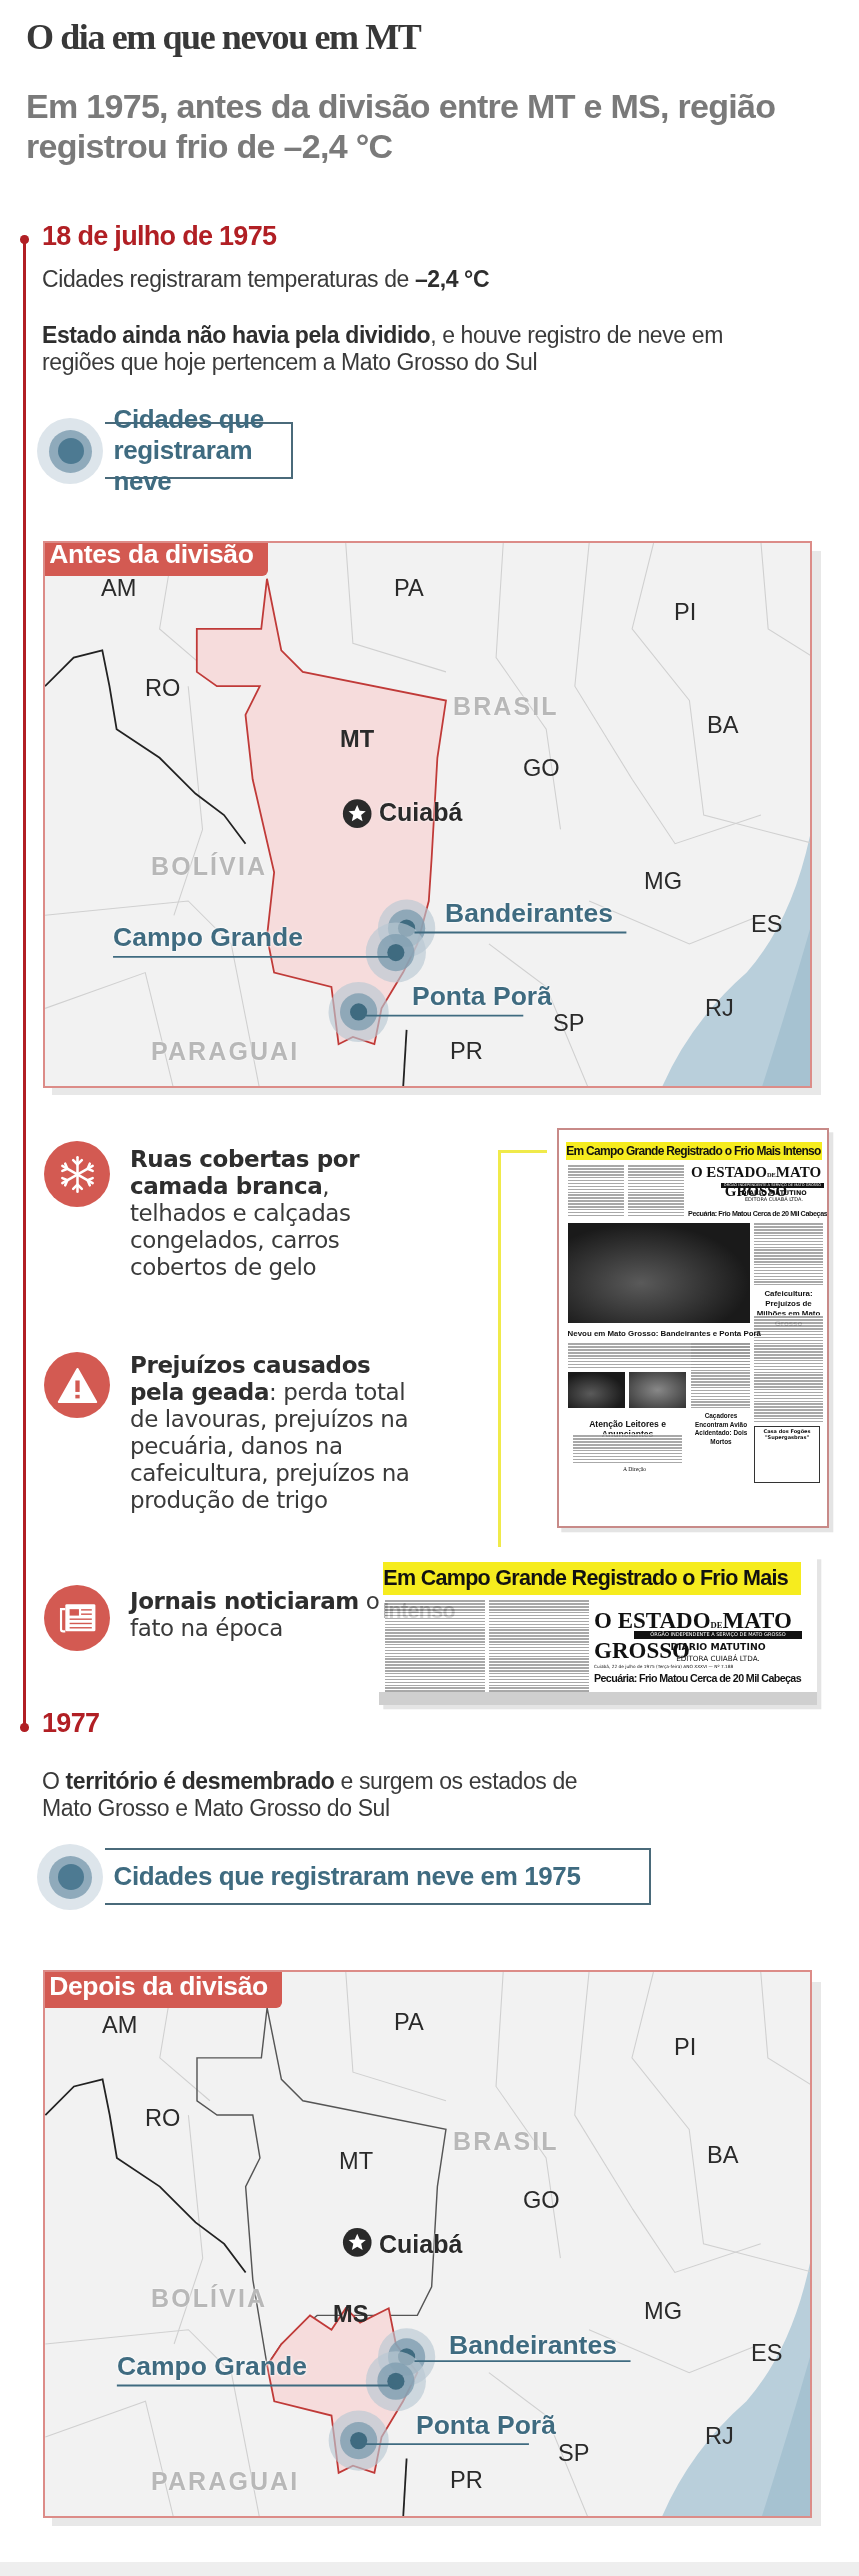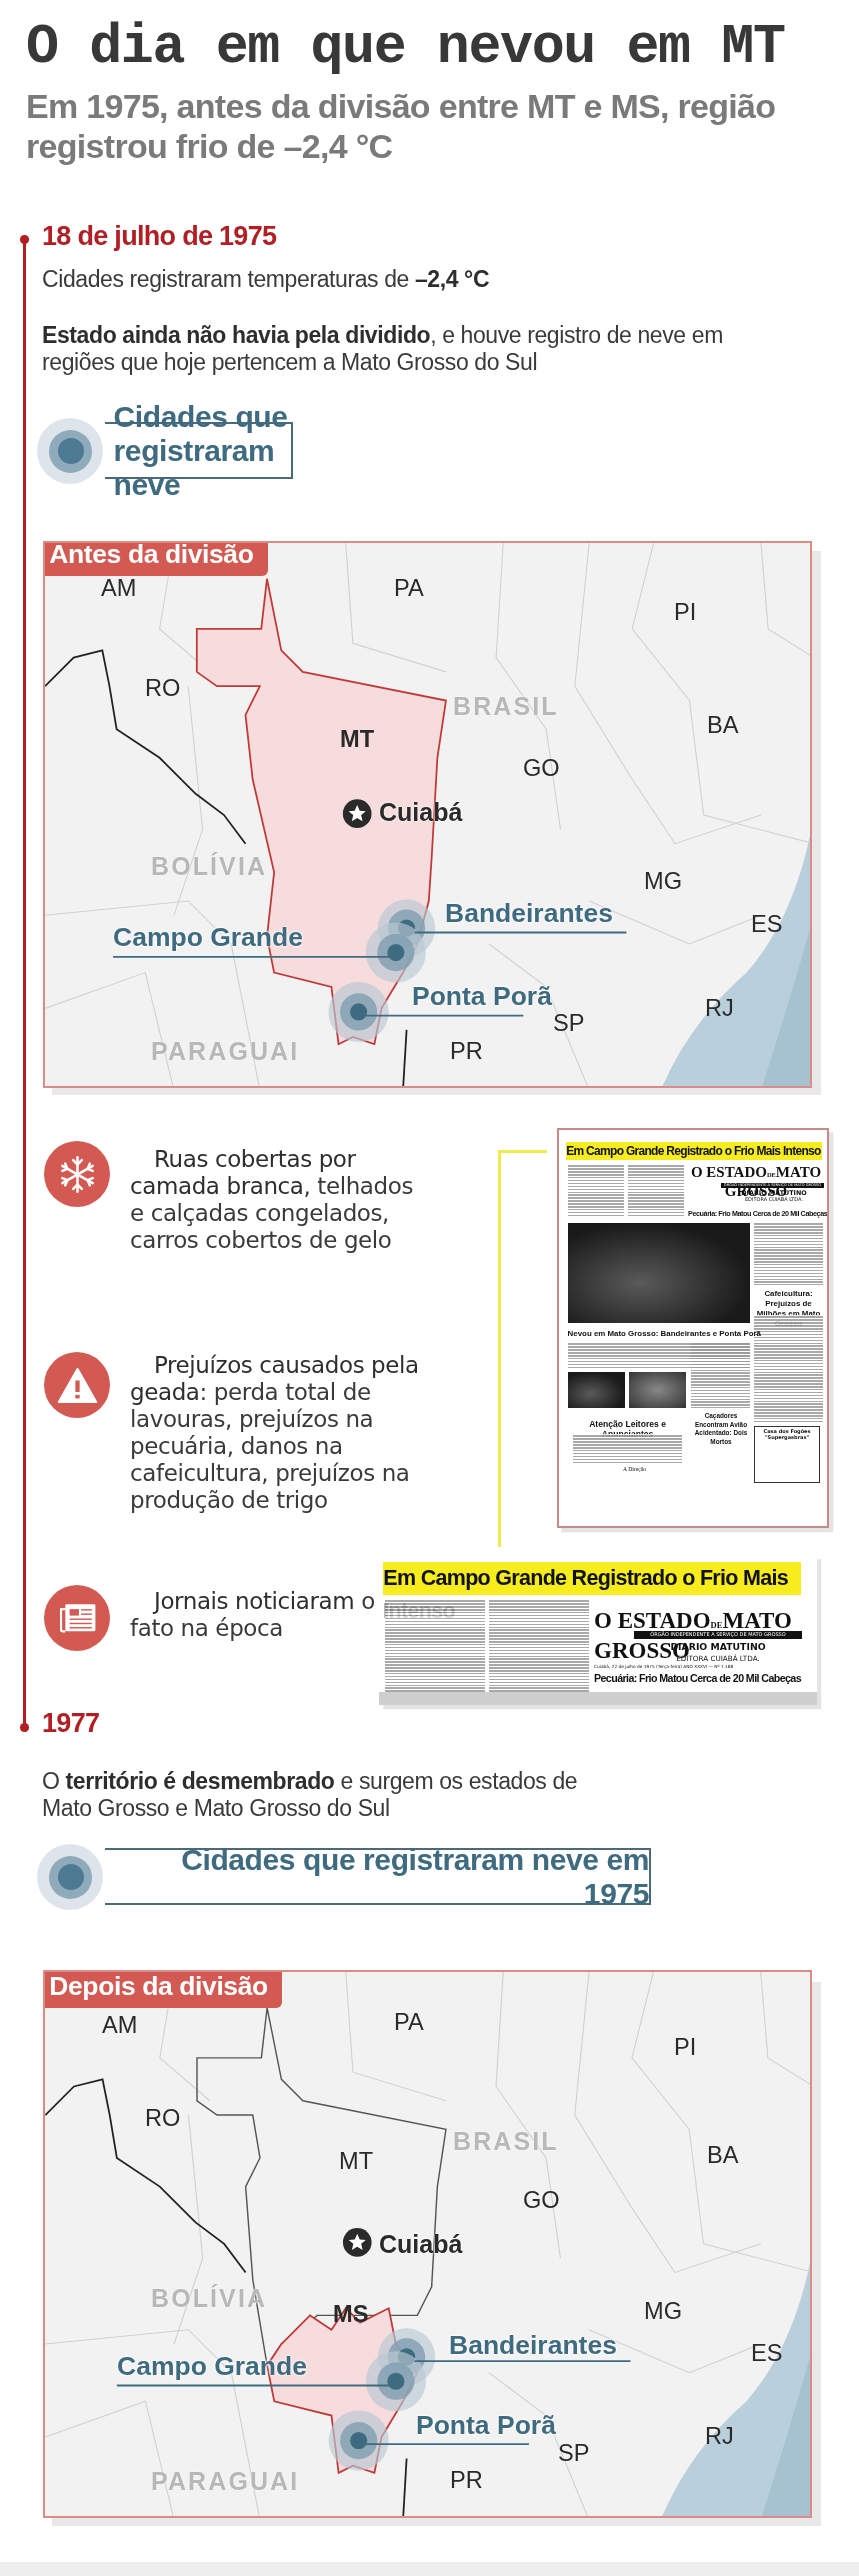--- a/index.html
+++ b/index.html
@@ -1,36 +1,36 @@
 <!DOCTYPE html>
 <html style="font-size:11.5px"><head>
 <meta charset="utf-8">
 <style>
   * { box-sizing: border-box; margin: 0; padding: 0; }
   body { width: 859px; height: 2576px; background: #ffffff; font-family: "DejaVu Sans", sans-serif; color: #333; position: relative; overflow: hidden; }
   .abs { position: absolute; }
-  .title { left: 26px; top: 15.8px; font-size: 55px; font-weight: 700; color: #383838; letter-spacing: -1.4px; font-family: Liberation Mono, monospace; }
+  .title { left: 26px; top: 15.8px; font-size: 36px; font-weight: 700; color: #383838; letter-spacing: -1.4px; font-family: Liberation Serif, serif; }
   .subtitle { left: 26px; top: 86px; width: 816px; font-size: 34px; font-weight: 700; color: #7a7a7a; line-height: 40px; letter-spacing: -0.7px; font-family: "Liberation Sans", sans-serif; }
   .timeline-line { left: 23px; width: 2.9px; background: #b11f24; }
   .tl-dot { width: 8.6px; height: 8.6px; border-radius: 50%; background: #b11f24; }
   .date { font-size: 27px; font-weight: 700; color: #b11f24; letter-spacing: -0.7px; font-family: "Liberation Sans", sans-serif; }
   .para { font-size: 23px; color: #3a3a3a; line-height: 27px; font-family: "Liberation Sans", sans-serif; letter-spacing: -0.4px; }
   .para b { font-weight: 700; color: #2e2e2e; }
-  .legend { height: 57px; border-top: 2.1px solid #4a6a7a; border-bottom: 2.1px solid #4a6a7a; border-right: 2.1px solid #4a6a7a; display: flex; align-items: center; padding-left: 8.6px; font-size: 30px; font-weight: 700; color: #3f6b80; font-family: "Liberation Sans", sans-serif; letter-spacing: -0.4px; }
+  .legend { height: 57px; border-top: 2.1px solid #4a6a7a; border-bottom: 2.1px solid #4a6a7a; border-right: 2.1px solid #4a6a7a; display: flex; align-items: center; padding-left: 8.6px; font-size: 26px; font-weight: 700; color: #3f6b80; font-family: "Liberation Sans", sans-serif; letter-spacing: -0.4px; }
   .snow-marker { border-radius: 50%; }
   .map-frame { background: #f2f2f2; border: 2.1px solid #dc8c88; overflow: hidden; }
   .map-shadow { background: #e8e8e8; }
   .map-tag { background: #d35a52; color: #fff; font-size: 26.5px; font-weight: 700; border-radius: 5.7px; padding: 0 14.3px; height: 40px; line-height: 40px; font-family: "Liberation Sans", sans-serif; letter-spacing: -0.4px; }
   .state-lbl { font-size: 23.6px; color: #2a2a2a; font-family: "Liberation Sans", sans-serif; }
   .country-lbl { font-size: 25px; font-weight: 700; color: #b8b8b8; letter-spacing: 2.1px; font-family: "Liberation Sans", sans-serif; text-shadow: 0 0 2.1px #fff; }
   .city-lbl { font-size: 26.5px; font-weight: 700; color: #3f6b80; font-family: "Liberation Sans", sans-serif; text-shadow: 0 0 2.9px #fff, 0 0 2.9px #fff; }
   .capital-lbl { font-size: 25px; font-weight: 700; color: #2a2a2a; font-family: "Liberation Sans", sans-serif; text-shadow: 0 0 2.9px #fff; }
   .icon-circle { width: 66px; height: 66px; border-radius: 50%; background: #d35a52; display: flex; align-items: center; justify-content: center; }
   .fact { font-size: 23px; line-height: 27px; color: #3a3a3a; font-family: "DejaVu Sans", sans-serif; letter-spacing: -0.4px; }
-  .fact b { font-weight: 400; color: #2e2e2e; margin-left: 24px; }
+  .fact b { font-weight: 700; color: #2e2e2e; }
   .news-page { background: #fff; border: 2.1px solid #c88a88; box-shadow: 4.3px 4.3px 0 #e4e4e4; overflow: hidden; }
   .news-head { background: #f6ec1e; font-family: "Liberation Sans", sans-serif; font-weight: 700; color: #111; letter-spacing: -0.7px; }
   .masthead { font-family: "Liberation Serif", serif; font-weight: 700; color: #111; }
   .txtcol { background: repeating-linear-gradient(#fff 0, #fff 1.4px, #999 1.4px, #999 2.9px); opacity: 0.85; }
   .photo { background: radial-gradient(ellipse at 40% 60%, #5a5a5a 0%, #1a1a1a 70%); }
   .footer { left: 0; top: 2562px; width: 859px; height: 14.3px; background: #eeeeee; }
 </style>
 </head>
 <body>
 

